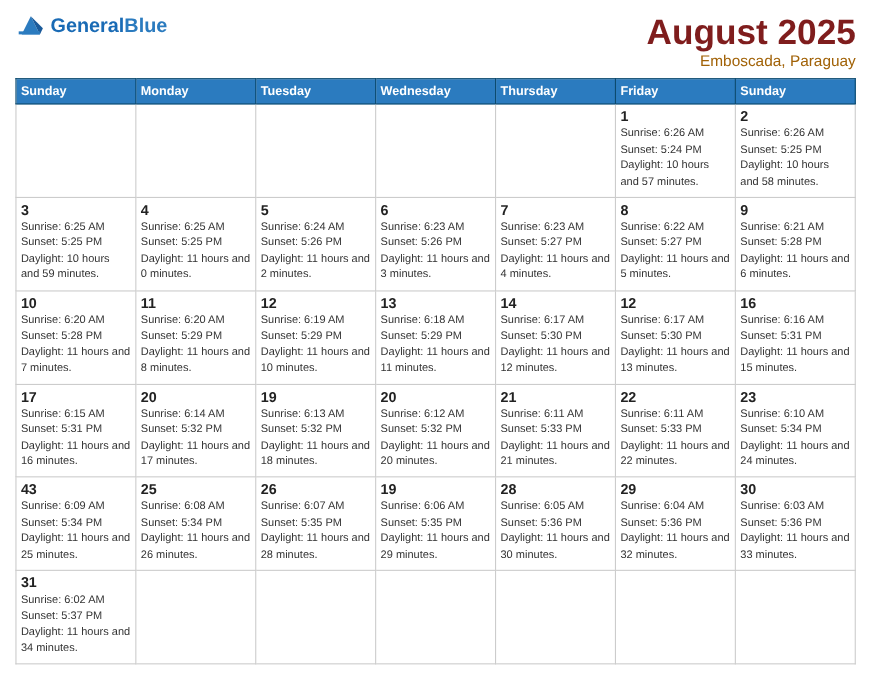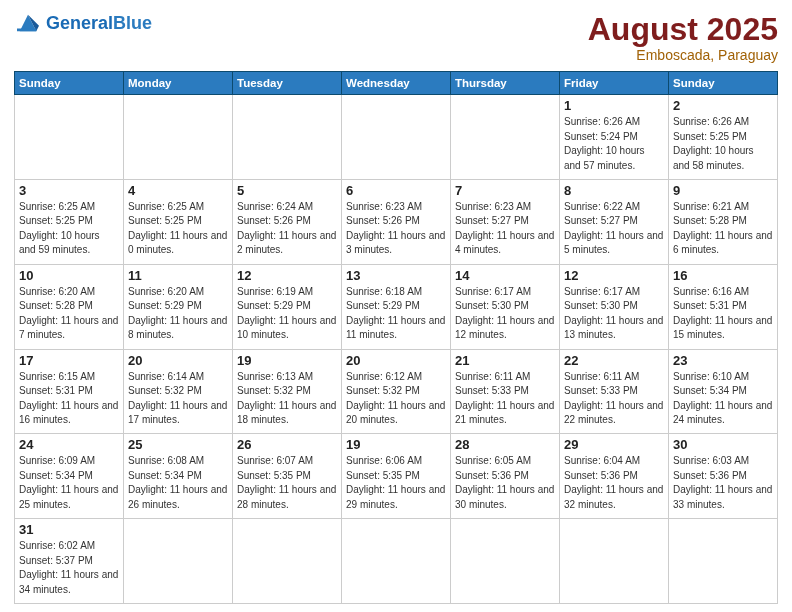--- a/index.html
+++ b/index.html
@@ -234,21 +234,21 @@
             <span class="day-number">22</span>
             <div class="day-info">Sunrise: 6:11 AM<br>Sunset: 5:33 PM<br>Daylight: 11 hours and 22 minutes.</div>
           </td>
           <td>
             <span class="day-number">23</span>
             <div class="day-info">Sunrise: 6:10 AM<br>Sunset: 5:34 PM<br>Daylight: 11 hours and 24 minutes.</div>
           </td>
         </tr>
         <tr>
           <td>
-            <span class="day-number">24</span>
+            <span class="day-number">43</span>
             <div class="day-info">Sunrise: 6:09 AM<br>Sunset: 5:34 PM<br>Daylight: 11 hours and 25 minutes.</div>
           </td>
           <td>
             <span class="day-number">25</span>
             <div class="day-info">Sunrise: 6:08 AM<br>Sunset: 5:34 PM<br>Daylight: 11 hours and 26 minutes.</div>
           </td>
           <td>
             <span class="day-number">26</span>
             <div class="day-info">Sunrise: 6:07 AM<br>Sunset: 5:35 PM<br>Daylight: 11 hours and 28 minutes.</div>
           </td>

